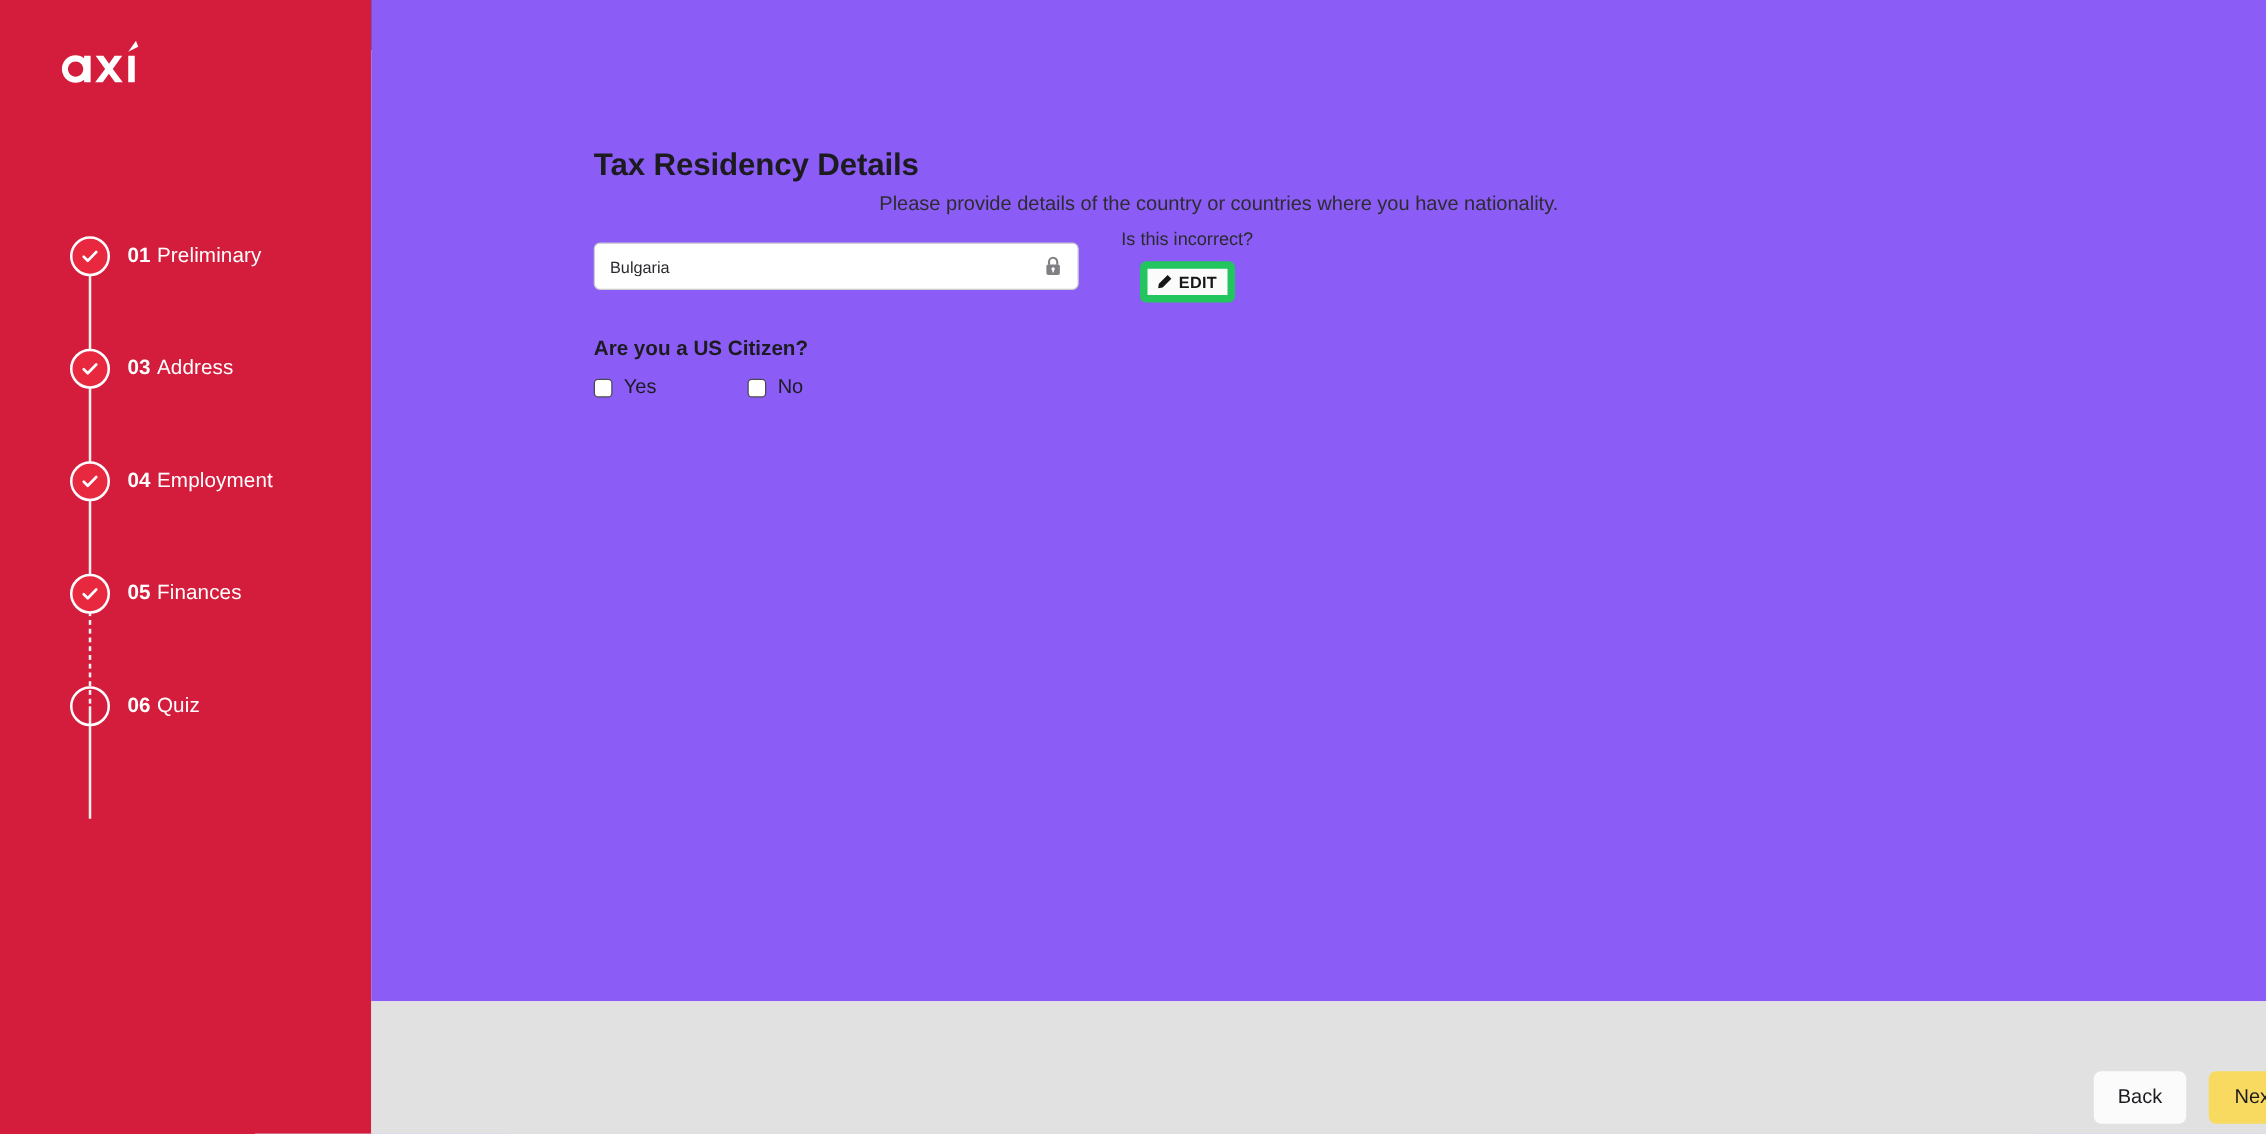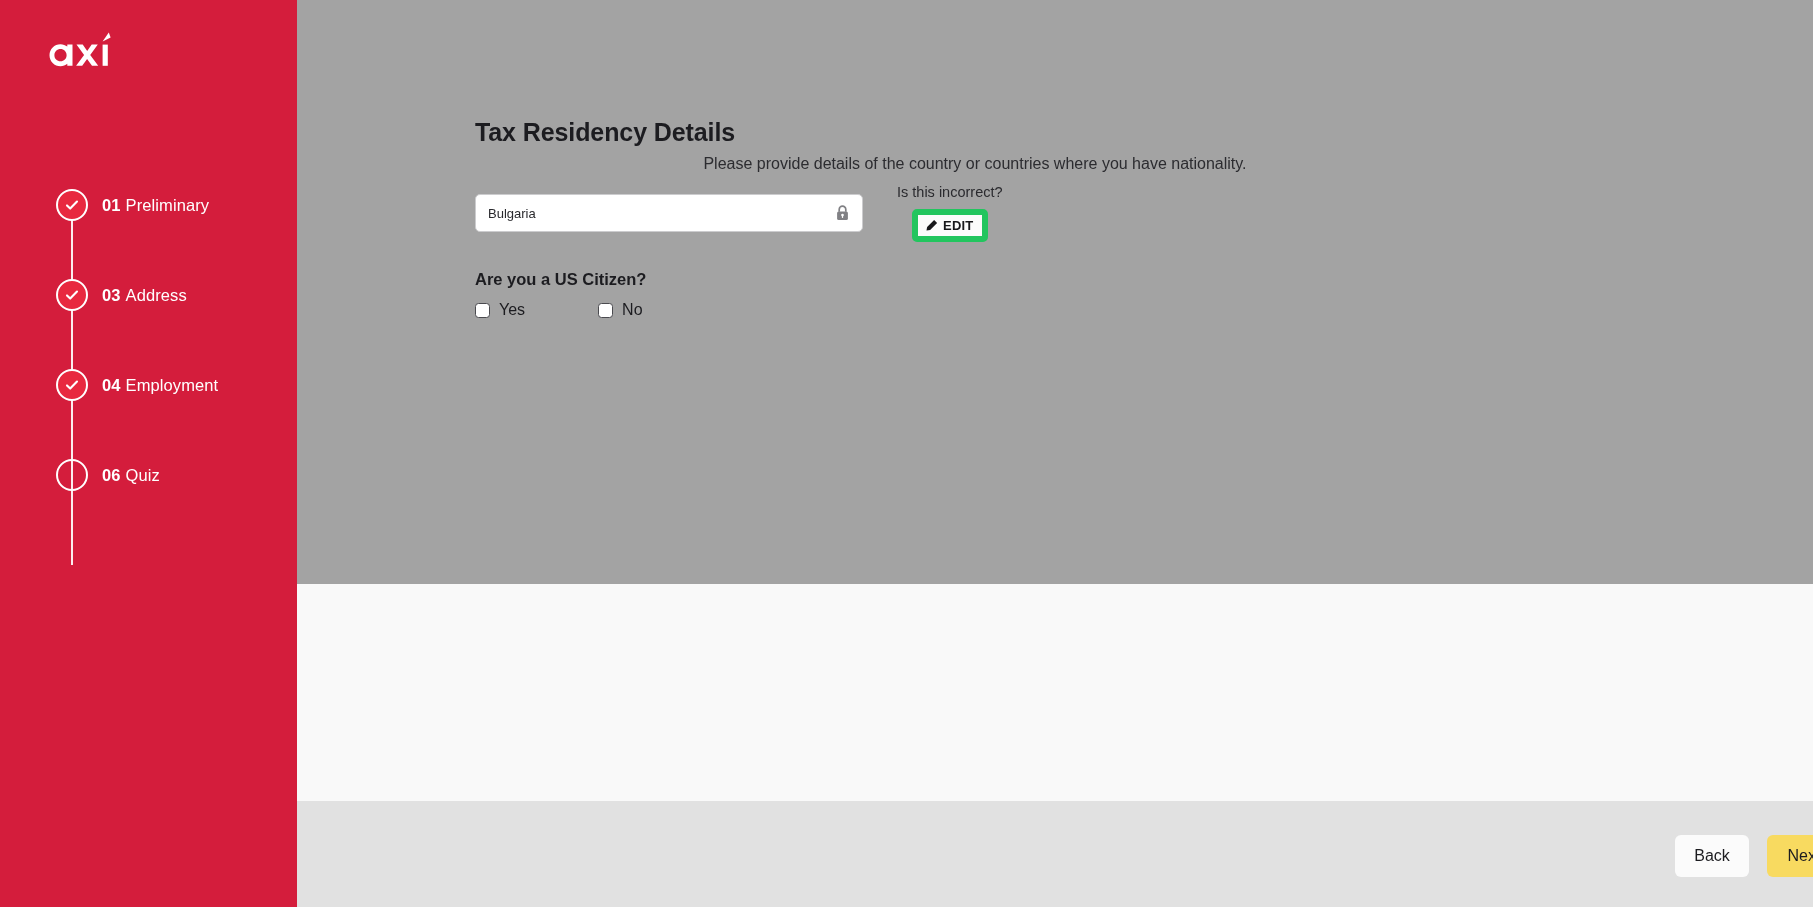--- a/index.html
+++ b/index.html
@@ -135,22 +135,22 @@
     border-right: 6px solid transparent;
     border-top: 7px solid #ffffff;
   }
 
   
   #main {
     position: absolute;
     left: 297px;
     top: 0;
     width: 1516px;
-    height: 584px;
-    background: #a3a3a3;
+    height: 801px;
+    background: #8b5cf6;
     padding-left: 16px;
   }
 
   #content {
     position: absolute;
     left: 178px;
     top: 118px;
     width: 1000px;
   }
 
@@ -302,20 +302,21 @@
   .btn {
     font-family: "Liberation Sans", sans-serif;
     font-size: 16px;
     border: none;
     border-radius: 6px;
     padding: 12px 0;
     width: 74px;
     text-align: center;
     cursor: pointer;
     color: #1c1c20;
+    margin-top: 22px;
   }
 
   .btn-back { background: #fbfbfb; }
   .btn-next { background: #f8da60; }
 </style>
 </head>
 <body>
 
 <div id="sidebar">
 
@@ -364,20 +365,31 @@
       <div class="step-marker done">
         <svg class="check" viewBox="0 0 16 16" aria-hidden="true">
             <path d="M3 8.4l3.2 3.2L13 4.6" fill="none" stroke="#ffffff" stroke-width="2.1" stroke-linecap="round" stroke-linejoin="round"></path>
           </svg>
       </div>
       <div class="step-label">
         <span class="step-num">04</span><span class="step-text">Employment</span>
       </div>
     </div>
 
+    <div class="step-row">
+      <div class="connector dotted" style="top:45px;height:90px;"></div>
+      <div class="step-marker done">
+        <svg class="check" viewBox="0 0 16 16" aria-hidden="true">
+            <path d="M3 8.4l3.2 3.2L13 4.6" fill="none" stroke="#ffffff" stroke-width="2.1" stroke-linecap="round" stroke-linejoin="round"></path>
+          </svg>
+      </div>
+      <div class="step-label">
+        <span class="step-num">05</span><span class="step-text">Finances</span>
+      </div>
+    </div>
 
     <div class="step-row">
       <div class="connector solid" style="top:45px;height:90px;"></div>
       <div class="step-marker todo">
         
       </div>
       <div class="step-label">
         <span class="step-num">06</span><span class="step-text">Quiz</span>
       </div>
     </div>

